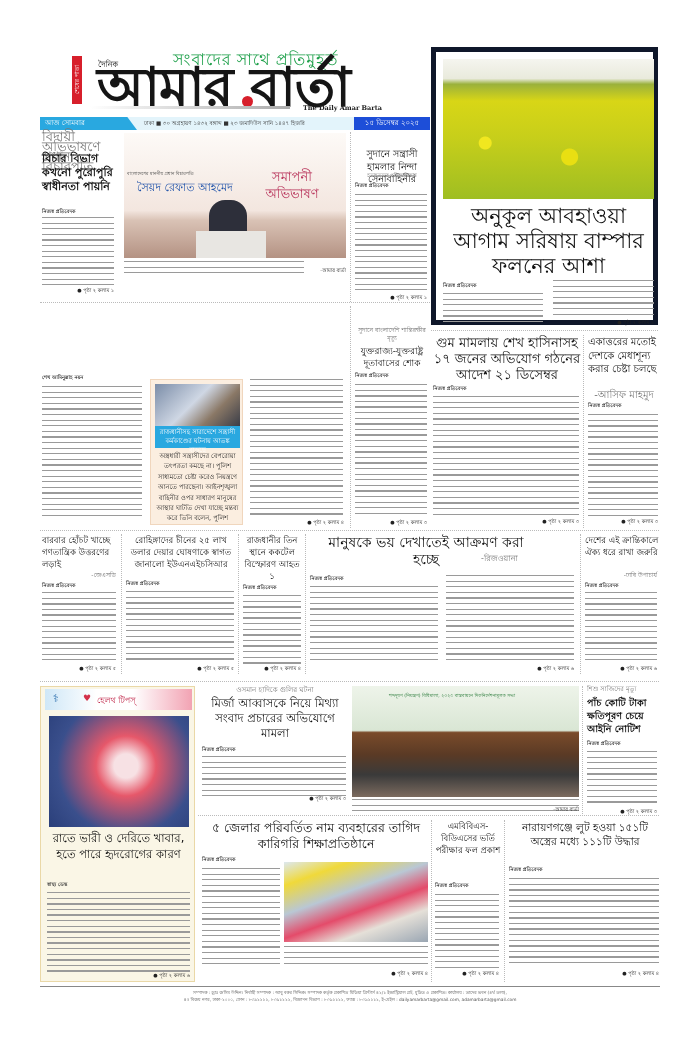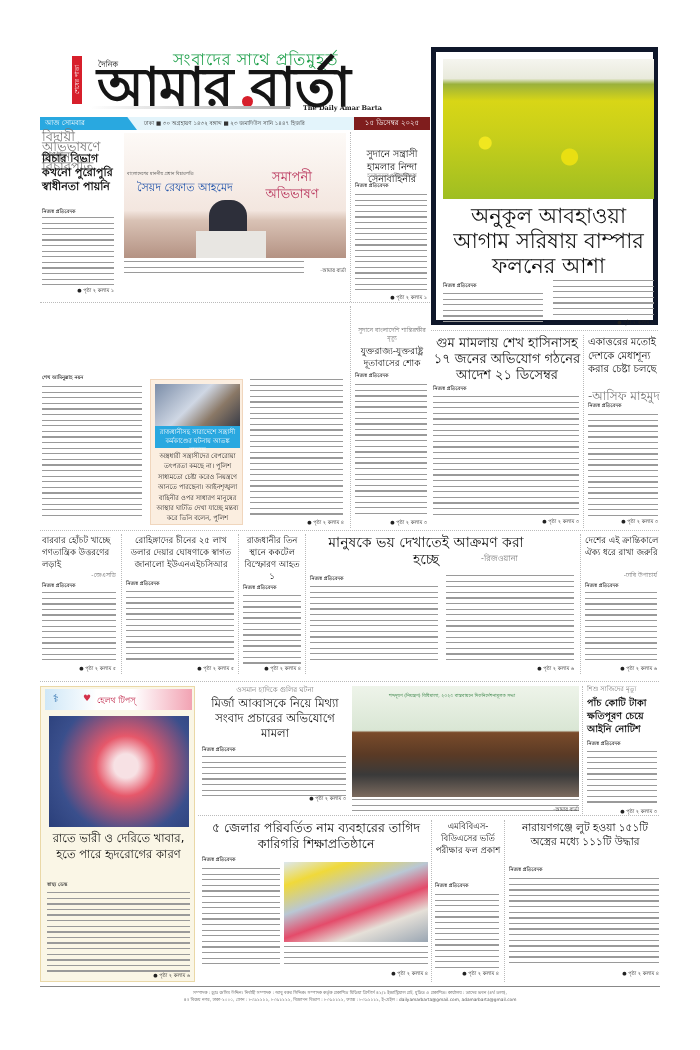--- a/index.html
+++ b/index.html
@@ -22,21 +22,21 @@
   #dainik { left: 98px; top: 58px; font-size: 8px; color: #111; }
   #brand { left: 97px; top: 60px; font-size: 54px; font-weight: 700; color: #151515; letter-spacing: -1px; line-height: 56px; }
   #brand-dot { left: 242px; top: 96px; width: 11px; height: 11px; border-radius: 50%; background: #d71f2b; }
   #rule { left: 90px; top: 106px; width: 200px; height: 3px; background: linear-gradient(to right, #fff, #aaa); }
   #eng { left: 303px; top: 104px; font-family: "DejaVu Serif", serif; font-size: 6.5px; font-weight: bold; color: #222; }
 
   
   #datebar { left: 40px; top: 117px; width: 390px; height: 13px; background: #e3f4fb; }
   #day { left: 0; top: 0; width: 97px; height: 13px; background: #29a8e0; color: #fff; font-size: 7px; line-height: 13px; padding-left: 5px; clip-path: polygon(0 0, 90% 0, 100% 100%, 0 100%); }
   #dateinfo { left: 104px; top: 0; font-size: 5.5px; line-height: 13px; color: #333; }
-  #dateright { right: 0; top: 0; width: 76px; height: 13px; background: #7f1d1d; color: #fff; font-size: 7px; line-height: 13px; text-align: center; }
+  #dateright { right: 0; top: 0; width: 76px; height: 13px; background: #1d4ed8; color: #fff; font-size: 7px; line-height: 13px; text-align: center; }
 
   
   .photo-ceremony { background: linear-gradient(180deg,#fdfaf7 0%,#f3e6df 62%,#d9c2b5 70%,#b49283 100%); }
   .photo-mustard { background:
       radial-gradient(circle at 20% 60%, #f1e71f 0 6px, transparent 7px),
       radial-gradient(circle at 60% 70%, #e9df12 0 8px, transparent 9px),
       linear-gradient(180deg,#f5f5ef 0%,#e9eadc 14%,#9ab13b 18%,#d8d616 30%,#c8cf1a 55%,#9fbe22 100%); }
   .photo-police { background: linear-gradient(135deg,#7b8da8 0%,#cfd7e4 45%,#8a7866 70%,#3a3d48 100%); }
   .photo-heart { background: radial-gradient(circle at 55% 45%, #f7e1e4 0 12px, #e6586a 30px, #3a4f8c 70%, #2a3f7a 100%); }
   .photo-meeting { background: linear-gradient(180deg,#eef4ea 0%,#d9e6d4 40%,#7a4b2a 42%,#5a3a25 62%,#3a3a3a 80%,#7c6b5f 100%); }
@@ -122,21 +122,21 @@
 <div class="abs hdiv" style="left:431px;top:330px;width:227px;"></div>
 <div class="abs" style="left:431px;top:335px;width:150px;height:193px;">
   <div class="abs hl" style="left:2px;top:0;width:148px;font-size:13px;line-height:16px;text-align:center;">গুম মামলায় শেখ হাসিনাসহ ১৭ জনের অভিযোগ গঠনের আদেশ ২১ ডিসেম্বর</div>
   <div class="abs byline" style="left:2px;top:50px;">নিজস্ব প্রতিবেদক</div>
   <div class="abs txt lines" style="left:2px;top:61px;width:146px;height:120px;"></div>
   <div class="abs jump" style="left:94px;top:183px;width:54px;">● পৃষ্ঠা ২ কলাম ৩</div>
 </div>
 
 <div class="abs vdiv" style="left:583px;top:335px;width:76px;height:193px;">
   <div class="abs hl" style="left:4px;top:0;width:72px;font-size:10px;line-height:13.5px;">একাত্তরের মতোই দেশকে মেধাশূন্য করার চেষ্টা চলছে</div>
-  <div class="abs hl sub" style="left:4px;top:54px;width:72px;font-size:12px;text-align:left;">-আসিফ মাহমুদ</div>
+  <div class="abs hl sub" style="left:4px;top:54px;width:72px;font-size:10px;text-align:center;">-আসিফ মাহমুদ</div>
   <div class="abs byline" style="left:4px;top:67px;">নিজস্ব প্রতিবেদক</div>
   <div class="abs txt lines" style="left:4px;top:79px;width:70px;height:102px;"></div>
   <div class="abs jump" style="left:20px;top:183px;width:54px;">● পৃষ্ঠা ২ কলাম ৩</div>
 </div>
 
 <div class="abs hdiv" style="left:40px;top:530px;width:619px;"></div>
 
 <div class="abs" style="left:40px;top:534px;width:78px;height:140px;">
   <div class="abs hl" style="left:2px;top:0;width:76px;font-size:8.5px;line-height:12px;">বারবার হোঁচট খাচ্ছে গণতান্ত্রিক উত্তরণের লড়াই</div>
   <div class="abs hl sub" style="left:2px;top:37px;width:74px;font-size:6px;text-align:right;">-জেএসডি</div>

